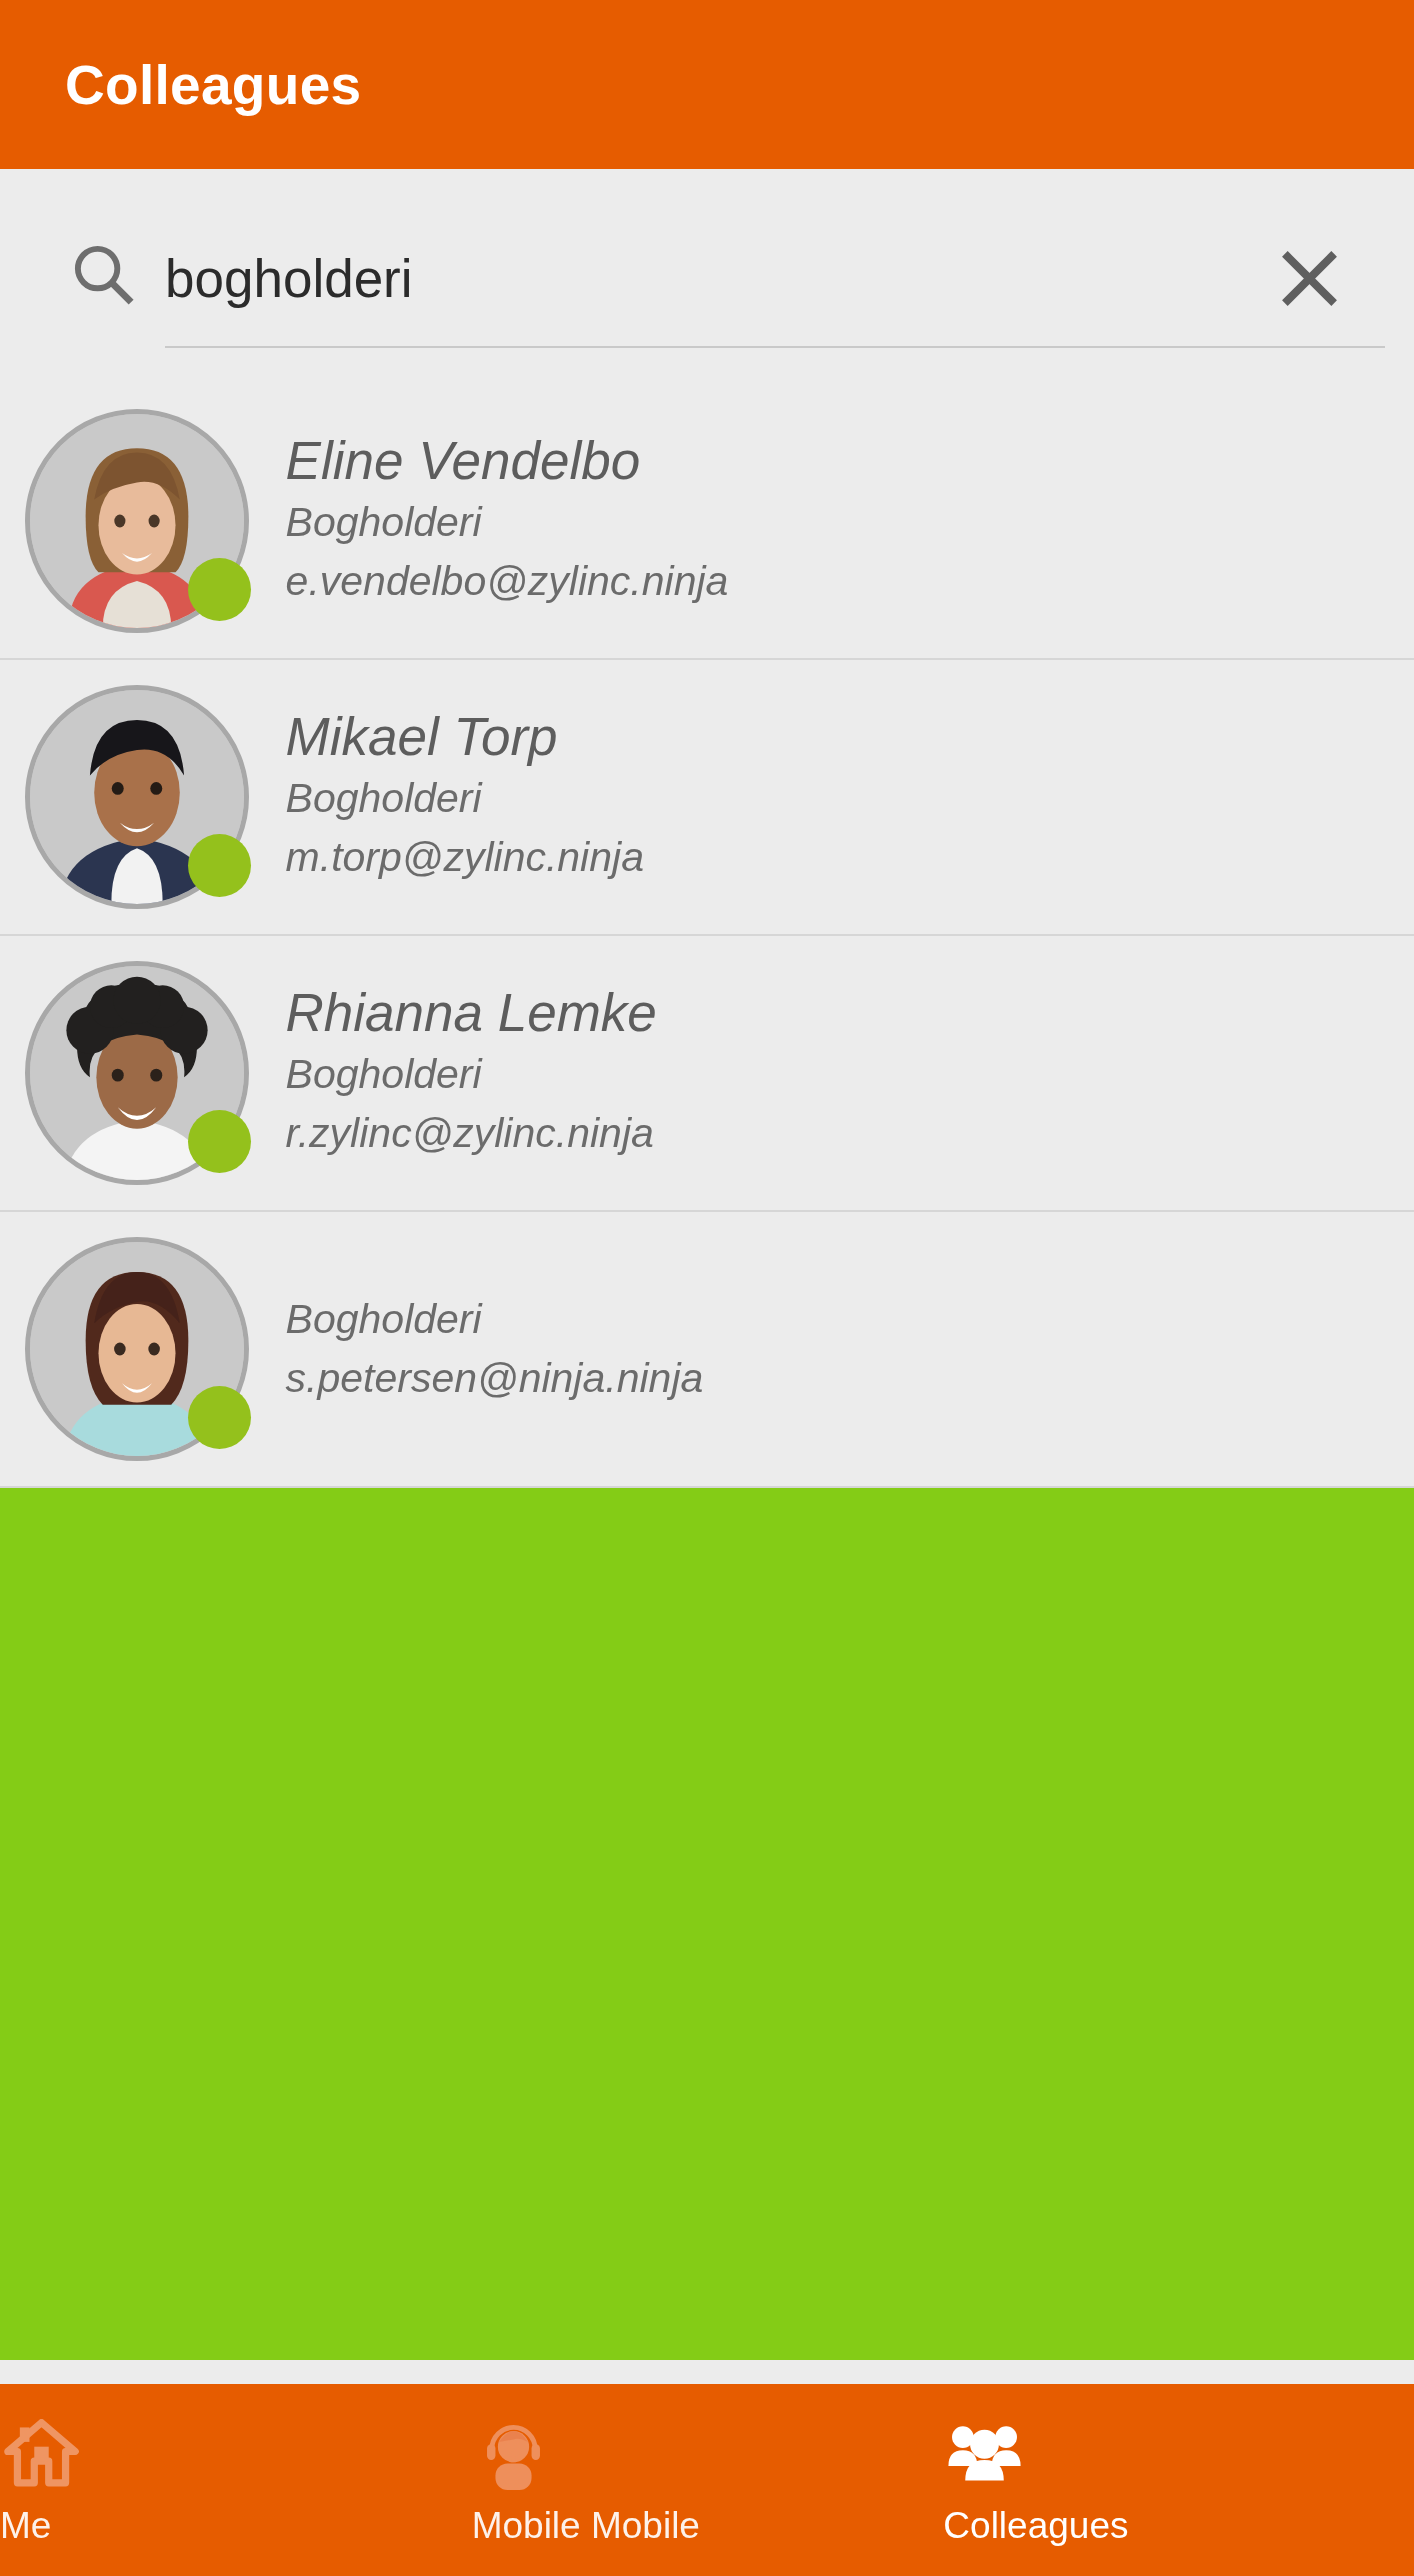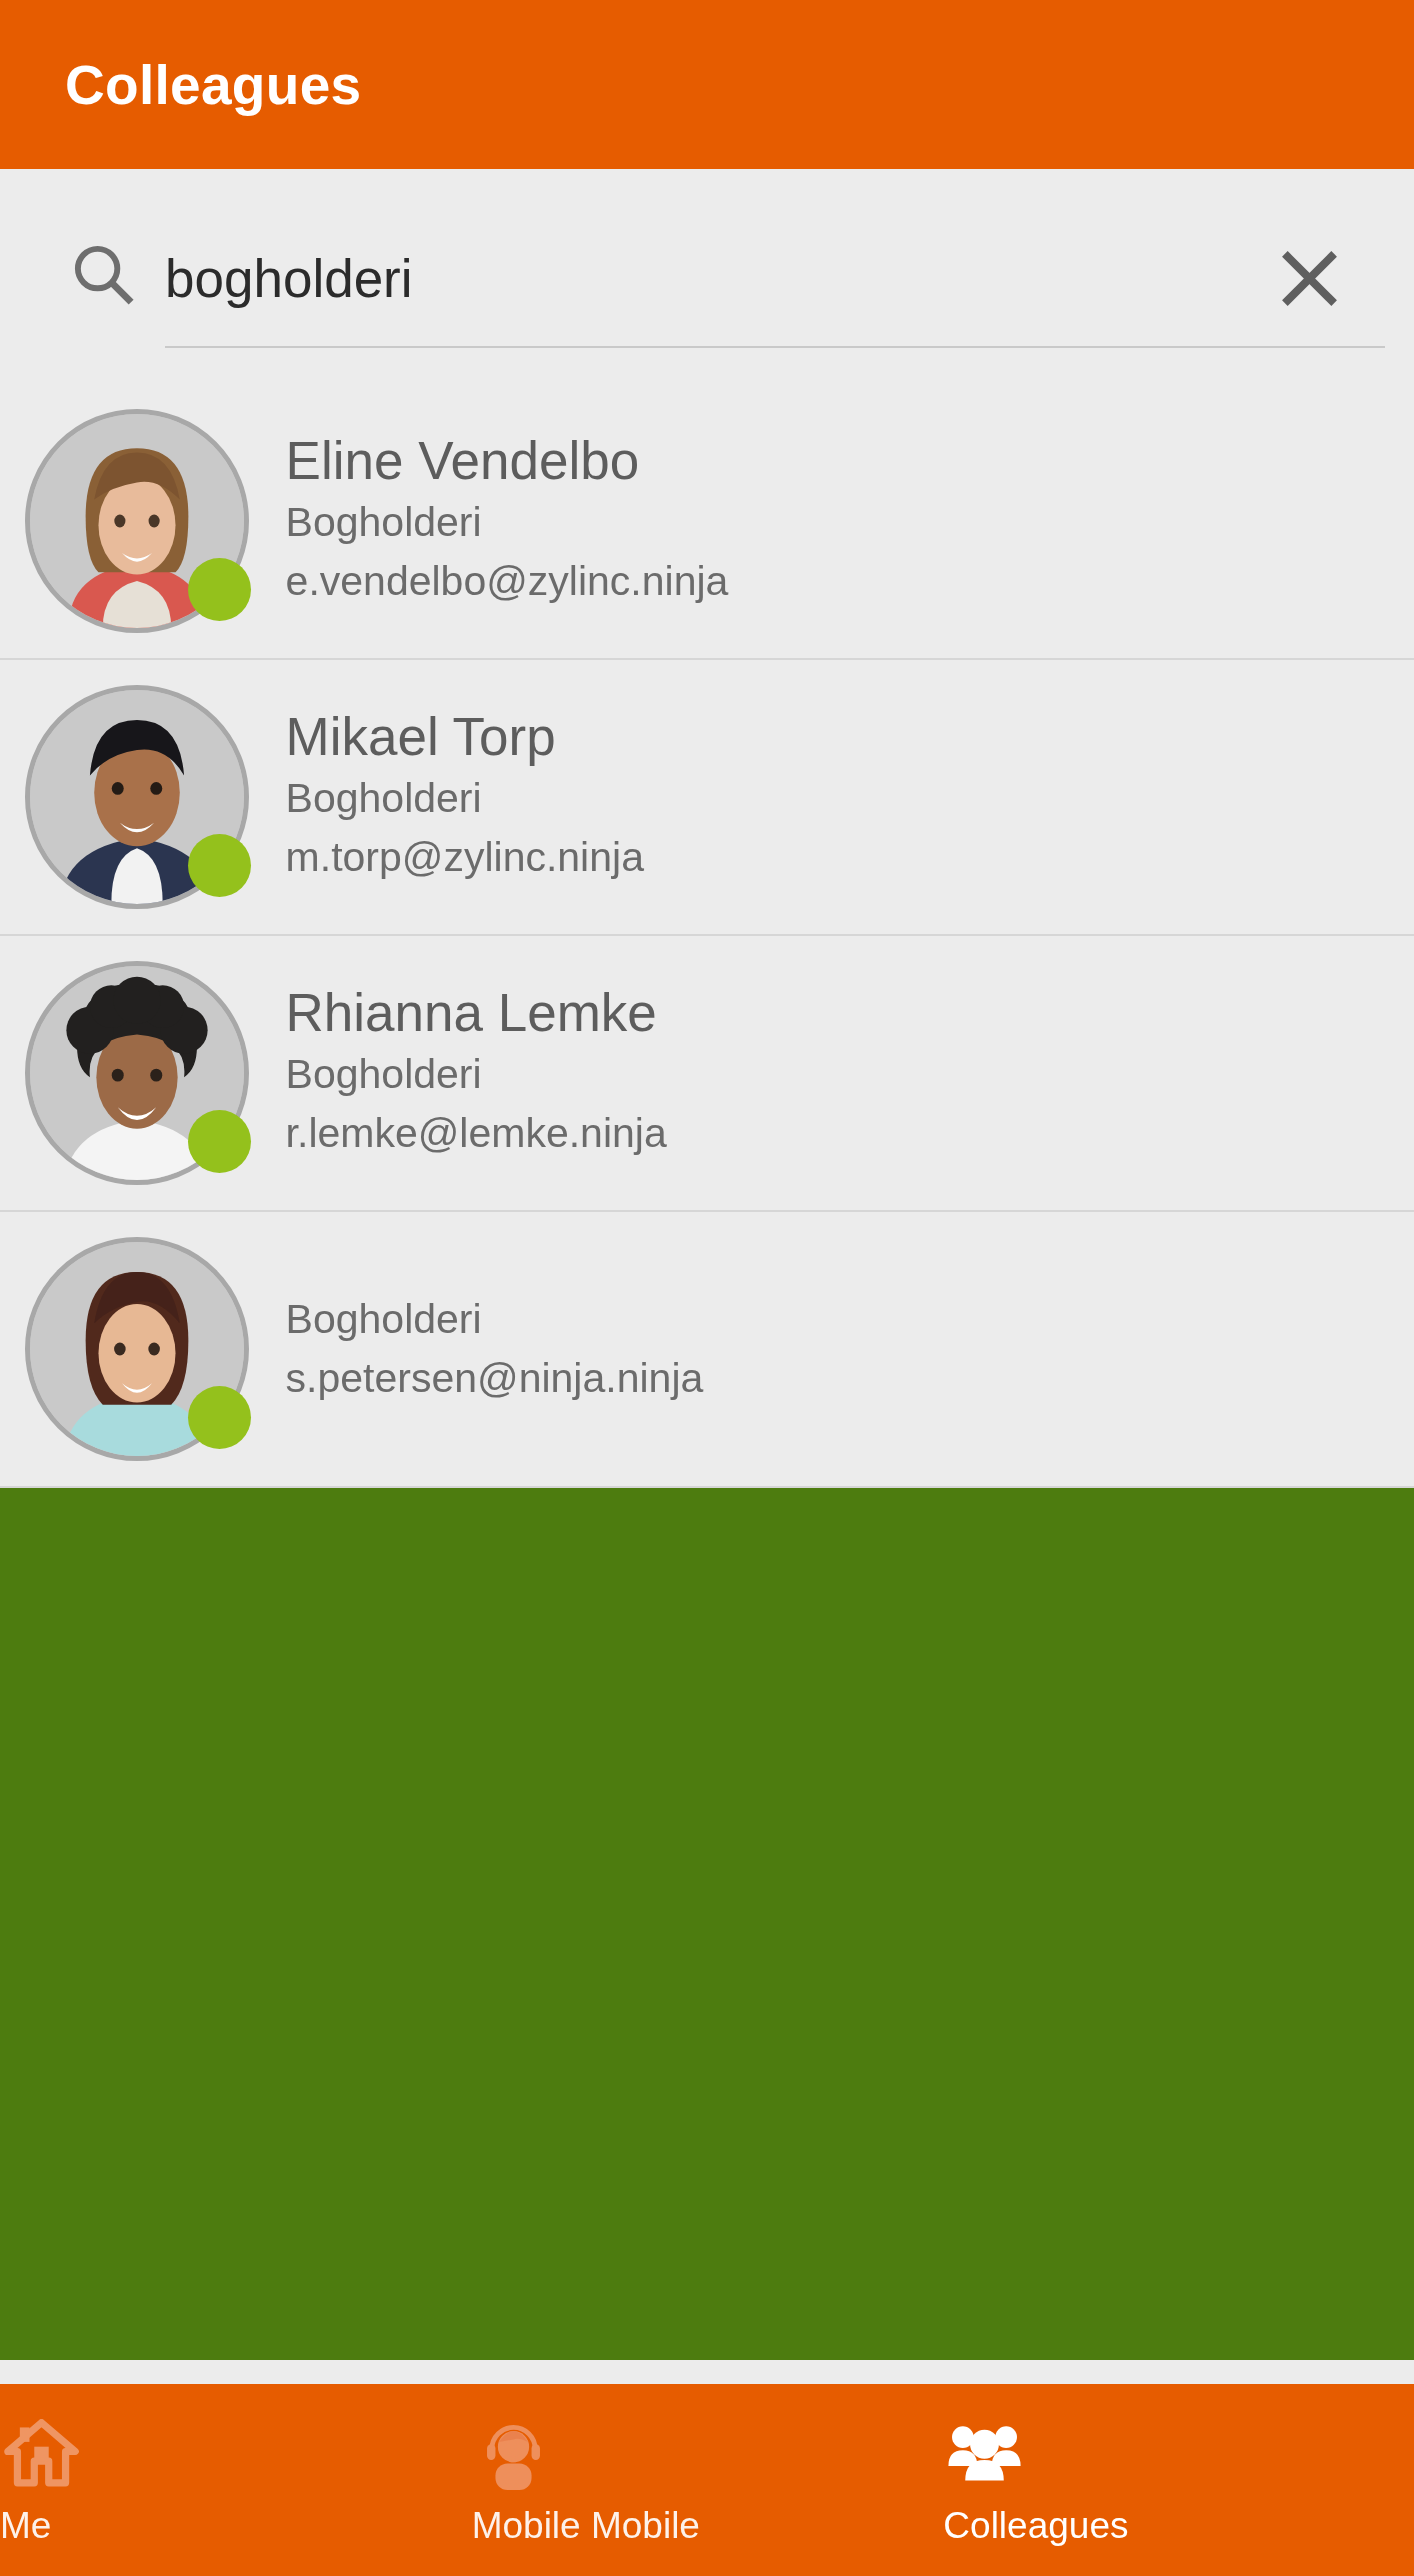--- a/index.html
+++ b/index.html
@@ -84,22 +84,23 @@
     position:absolute;
     left:1275px;
     top:51px;
     width:69px;
     height:69px;
   }
 
   
   .contact-list {
     flex:1 1 auto;
-    background:#4d7c0f;
+    background:#84cc16;
     overflow:hidden;
+    font-style:italic;
   }
   .contact-row {
     position:relative;
     height:276px;
     border-bottom:2px solid #d6d6d6;
     display:flex;
     align-items:center;
     background:#ececec;
   }
   .avatar-wrap {
@@ -288,21 +289,21 @@
             <ellipse cx="41" cy="51" rx="2.8" ry="3" fill="#2b211a"></ellipse>
             <ellipse cx="59" cy="51" rx="2.8" ry="3" fill="#2b211a"></ellipse>
             <path d="M41 66 q9 8 18 0 q-9 12 -18 0 z" fill="#ffffff"></path>
           </svg>
         </div>
         <div class="presence-dot"></div>
       </div>
       <div class="contact-text">
         <div class="contact-name">Rhianna Lemke</div>
         <div class="contact-dept">Bogholderi</div>
-        <div class="contact-email">r.lemke@lemke.ninja</div>
+        <div class="contact-email">r.zylinc@zylinc.ninja</div>
       </div>
     </div>
 
     <div class="contact-row">
       <div class="avatar-wrap">
         <div class="avatar">
           <svg viewBox="0 0 100 100" preserveAspectRatio="xMidYMid slice">
             <rect x="0" y="0" width="100" height="100" fill="#c9c9c9"></rect>
             <path d="M16 100 q2 -25 34 -29 q32 4 34 29 z" fill="#a8dbdd"></path>
             <path d="M26 46 q0 -32 24 -32 q24 0 24 32 q0 22 -8 30 l-32 0 q-8 -8 -8 -30 z" fill="#51291c"></path>

